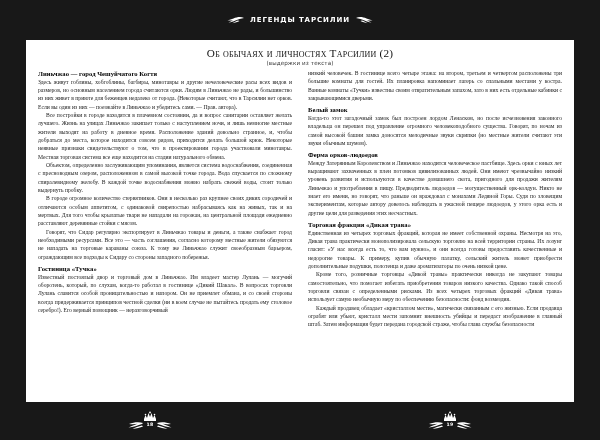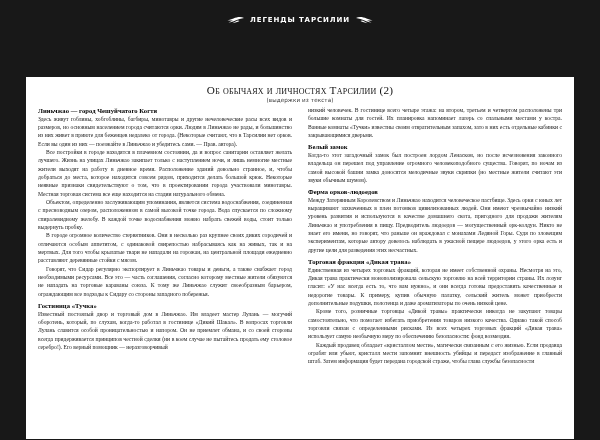--- a/index.html
+++ b/index.html
@@ -51,21 +51,20 @@
   .sheet {
     position: absolute;
     left: 26px;
     top: 40px;
     width: 548px;
     height: 362px;
     background: #ffffff;
     box-sizing: border-box;
     padding: 7px 12px 4px 12px;
     overflow: hidden;
-    margin-top: 37px;
   }
   .title-block {
     text-align: center;
     margin-bottom: 3px;
   }
   .page-title {
     font-family: "Liberation Serif", serif;
     font-size: 11.2px;
     font-variant: small-caps;
     letter-spacing: 0.2px;

